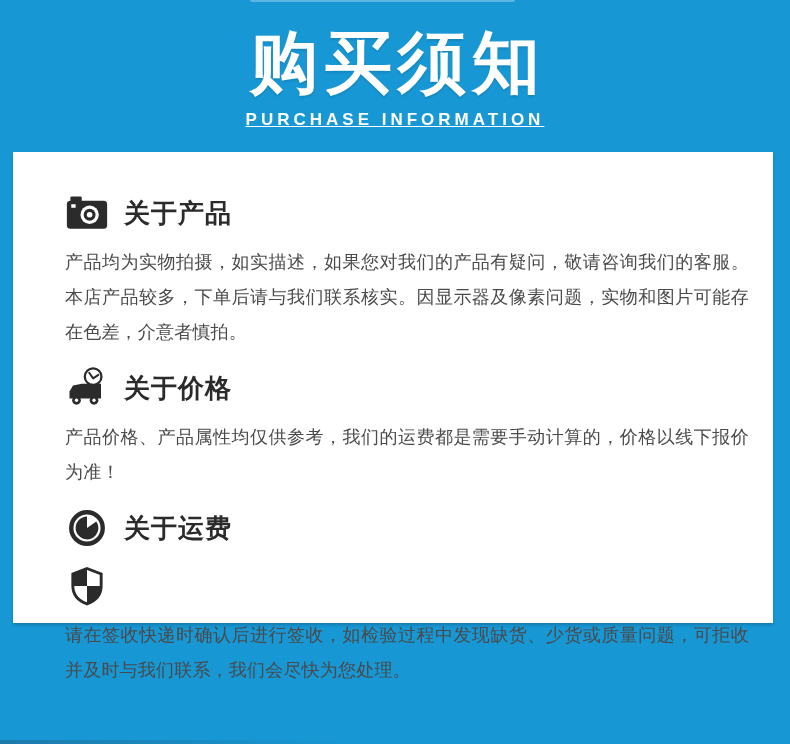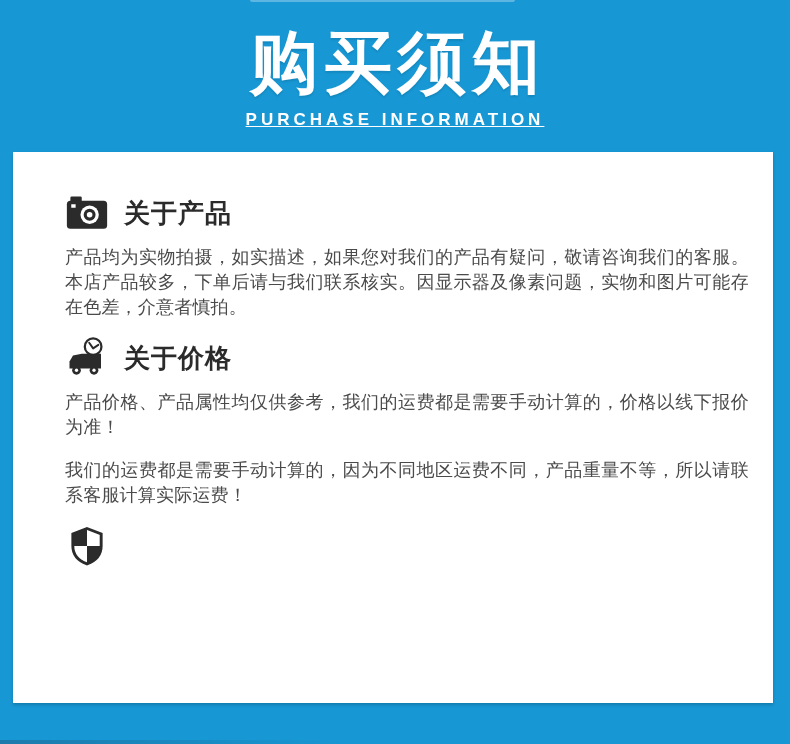--- a/index.html
+++ b/index.html
@@ -50,21 +50,21 @@
     margin-top: 6px;
     font-size: 17px;
     font-weight: bold;
     letter-spacing: 4px;
     text-decoration: underline;
   }
 
   .card {
     position: absolute;
     left: 13px; top: 152px;
-    width: 760px; height: 551px;
+    width: 760px; height: 471px;
     background: #ffffff;
     box-shadow: 0 2px 3px rgba(0,0,0,0.18);
     padding: 41px 24px 0 52px;
   }
 
   .section { margin-bottom: 0; }
   .section + .section { margin-top: 18px; font-family: Liberation Serif, serif; }
 
   .section-header {
     display: flex;
@@ -77,21 +77,21 @@
   .section-icon svg { display: block; }
   .section-title {
     font-size: 26px;
     font-weight: bold;
     color: #2b2b2b;
     letter-spacing: 1px;
   }
   .section-body {
     width: 684px;
     font-size: 18px;
-    line-height: 25px;
+    line-height: 35px;
     color: #4a4a4a;
     text-align: justify;
     letter-spacing: 0.2px;
   }
 </style>
 </head>
 <body>
 
 <div id="screen">
 
@@ -133,39 +133,48 @@
             <circle cx="32" cy="38" r="5" fill="#2b2b2b"></circle>
             <circle cx="32" cy="38" r="1.9" fill="#ffffff"></circle>
           </svg>
         </span>
         <span class="section-title">关于价格</span>
       </div>
       <p class="section-body">产品价格、产品属性均仅供参考，我们的运费都是需要手动计算的，价格以线下报价为准！</p>
     </div>
 
     <div class="section">
-      <p class="section-body">我们的运费都是需要手动计算的，因为不同地区运费不同，产品重量不等，所以请联系客服计算实际运费！</p>
+      <div class="section-header">
+        <span class="section-icon">
+          <svg width="42" height="42" viewBox="0 0 48 48">
+            <circle cx="24" cy="24" r="18" fill="#ffffff" stroke="#2b2b2b" stroke-width="5"></circle>
+            <path d="M24,24 L34.6,16.5 A13,13 0 1 1 24,11 Z" fill="#2b2b2b"></path>
+          </svg>
+        </span>
+        <span class="section-title">关于运费</span>
+      </div>
     </div>
 
     <div class="section">
       <div class="section-header">
         <span class="section-icon">
           <svg width="40" height="42" viewBox="0 0 48 48">
             <defs>
               <clipPath id="shieldClip">
                 <path d="M24,3 L41,9.5 L41,24 C41,35.5 33.5,42 24,45.5 C14.5,42 7,35.5 7,24 L7,9.5 Z"></path>
               </clipPath>
             </defs>
             <path d="M24,3 L41,9.5 L41,24 C41,35.5 33.5,42 24,45.5 C14.5,42 7,35.5 7,24 L7,9.5 Z" fill="#ffffff" stroke="#2b2b2b" stroke-width="3.5"></path>
             <g clip-path="url(#shieldClip)">
               <rect x="7" y="3" width="17" height="21" fill="#2b2b2b"></rect>
               <rect x="24" y="24" width="17" height="22" fill="#2b2b2b"></rect>
             </g>
           </svg>
         </span>
       </div>
+      <p class="section-body">请在签收快递时确认后进行签收，如检验过程中发现缺货、少货或质量问题，可拒收并及时与我们联系，我们会尽快为您处理。</p>
     </div>
 
   </div>
 
   <div class="bottom-artifact"></div>
 
 </div>
 
 </body></html>

